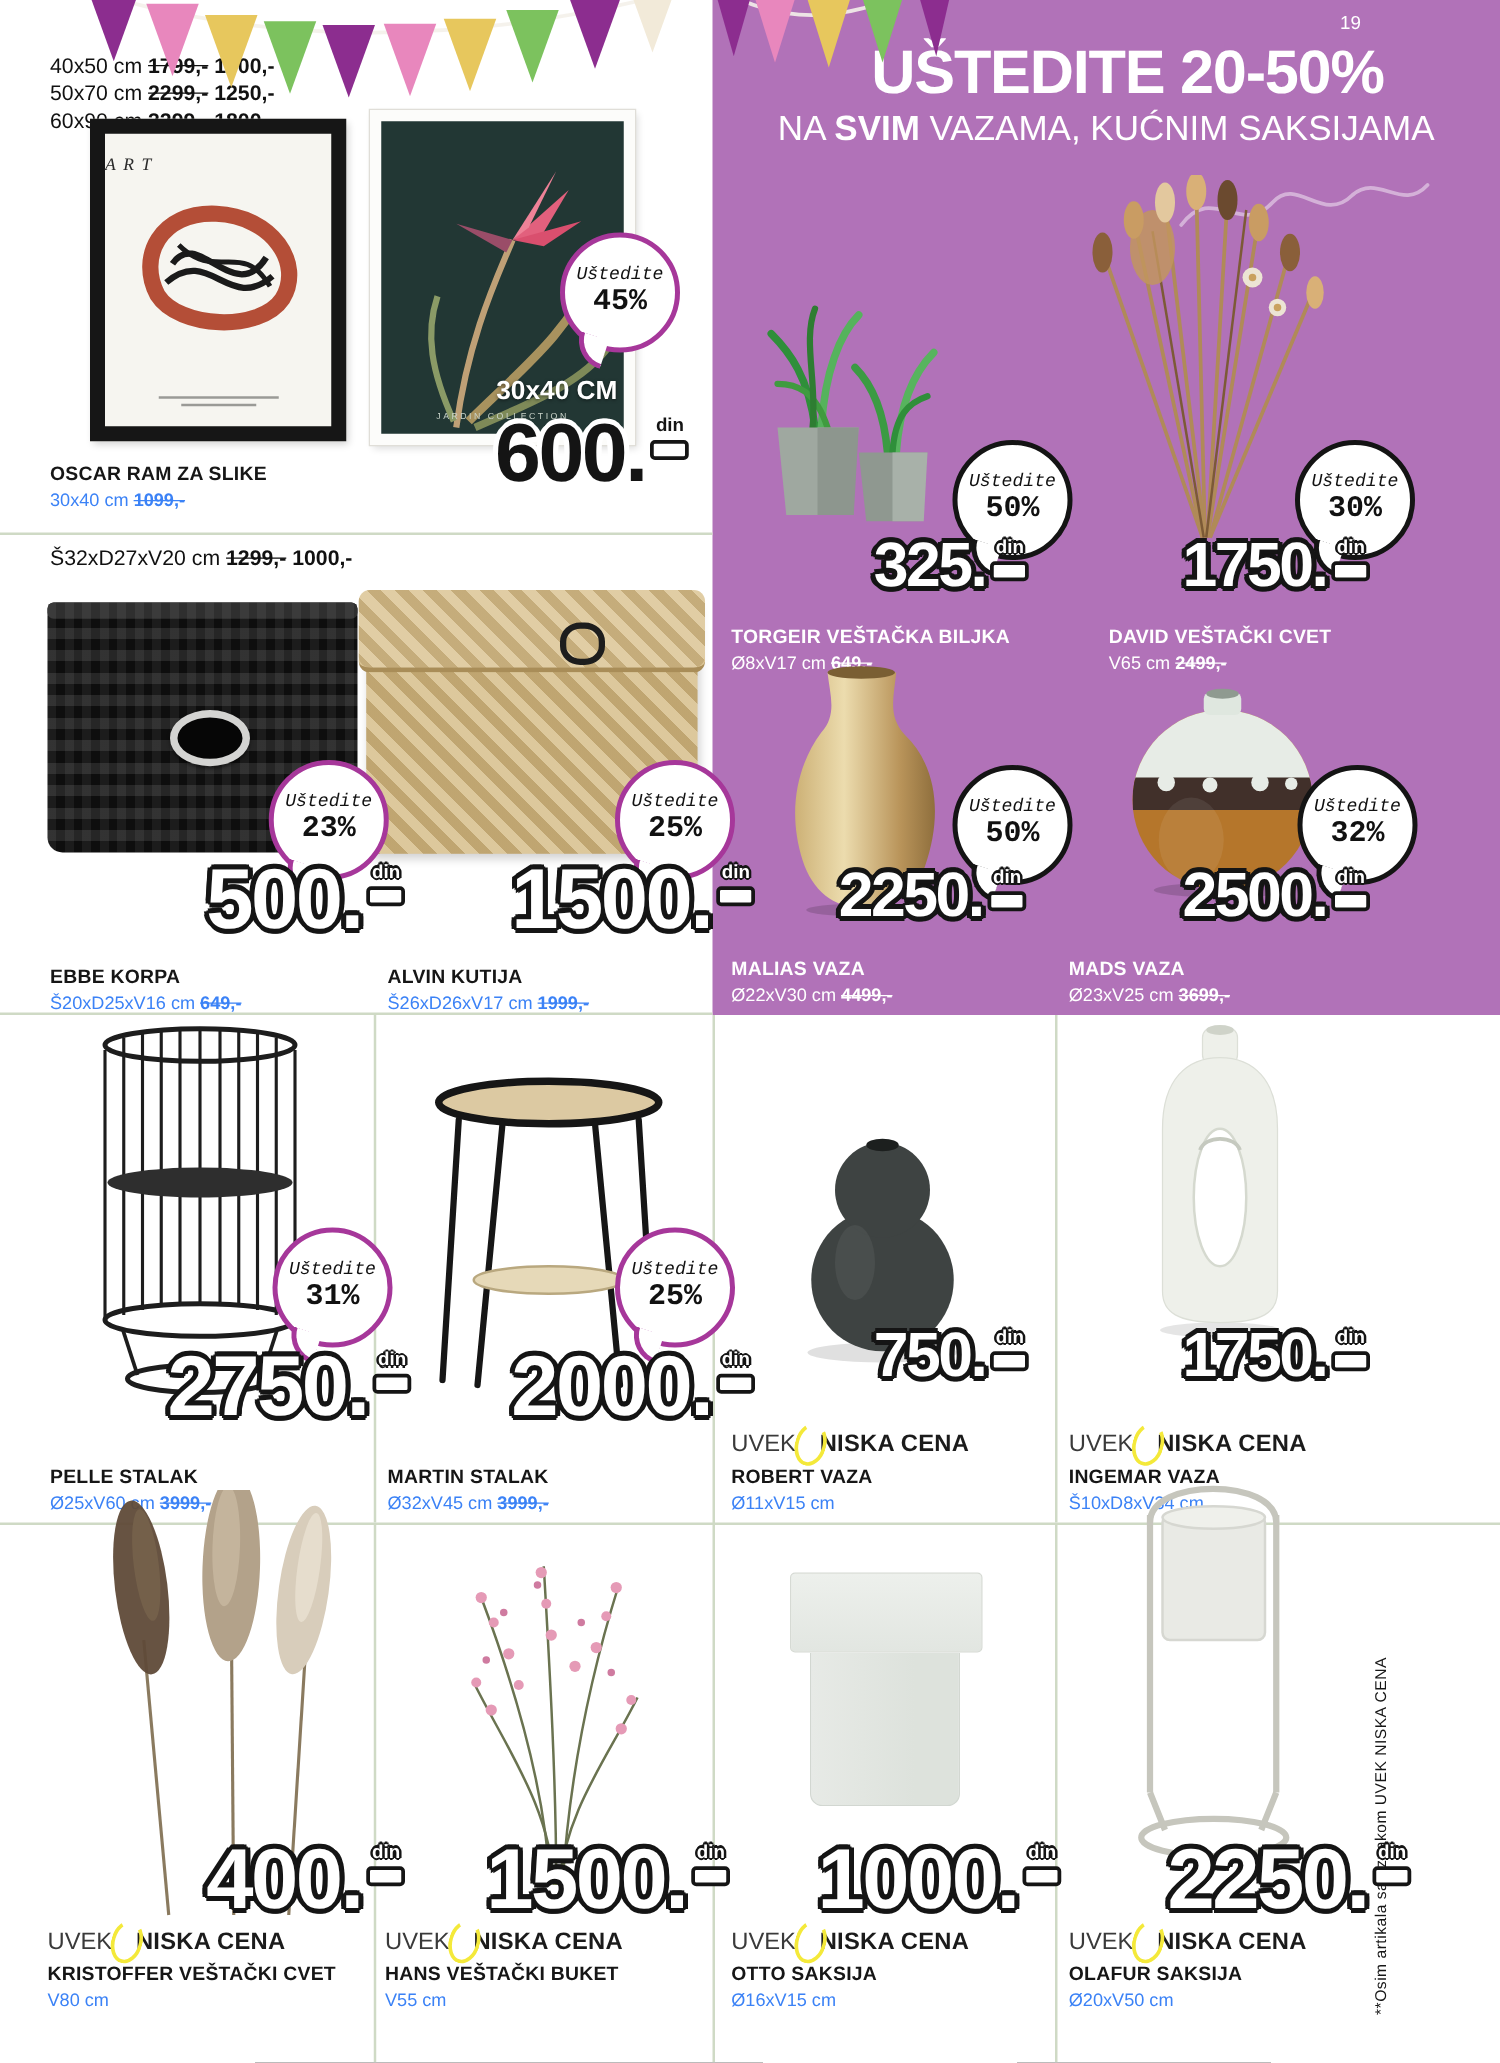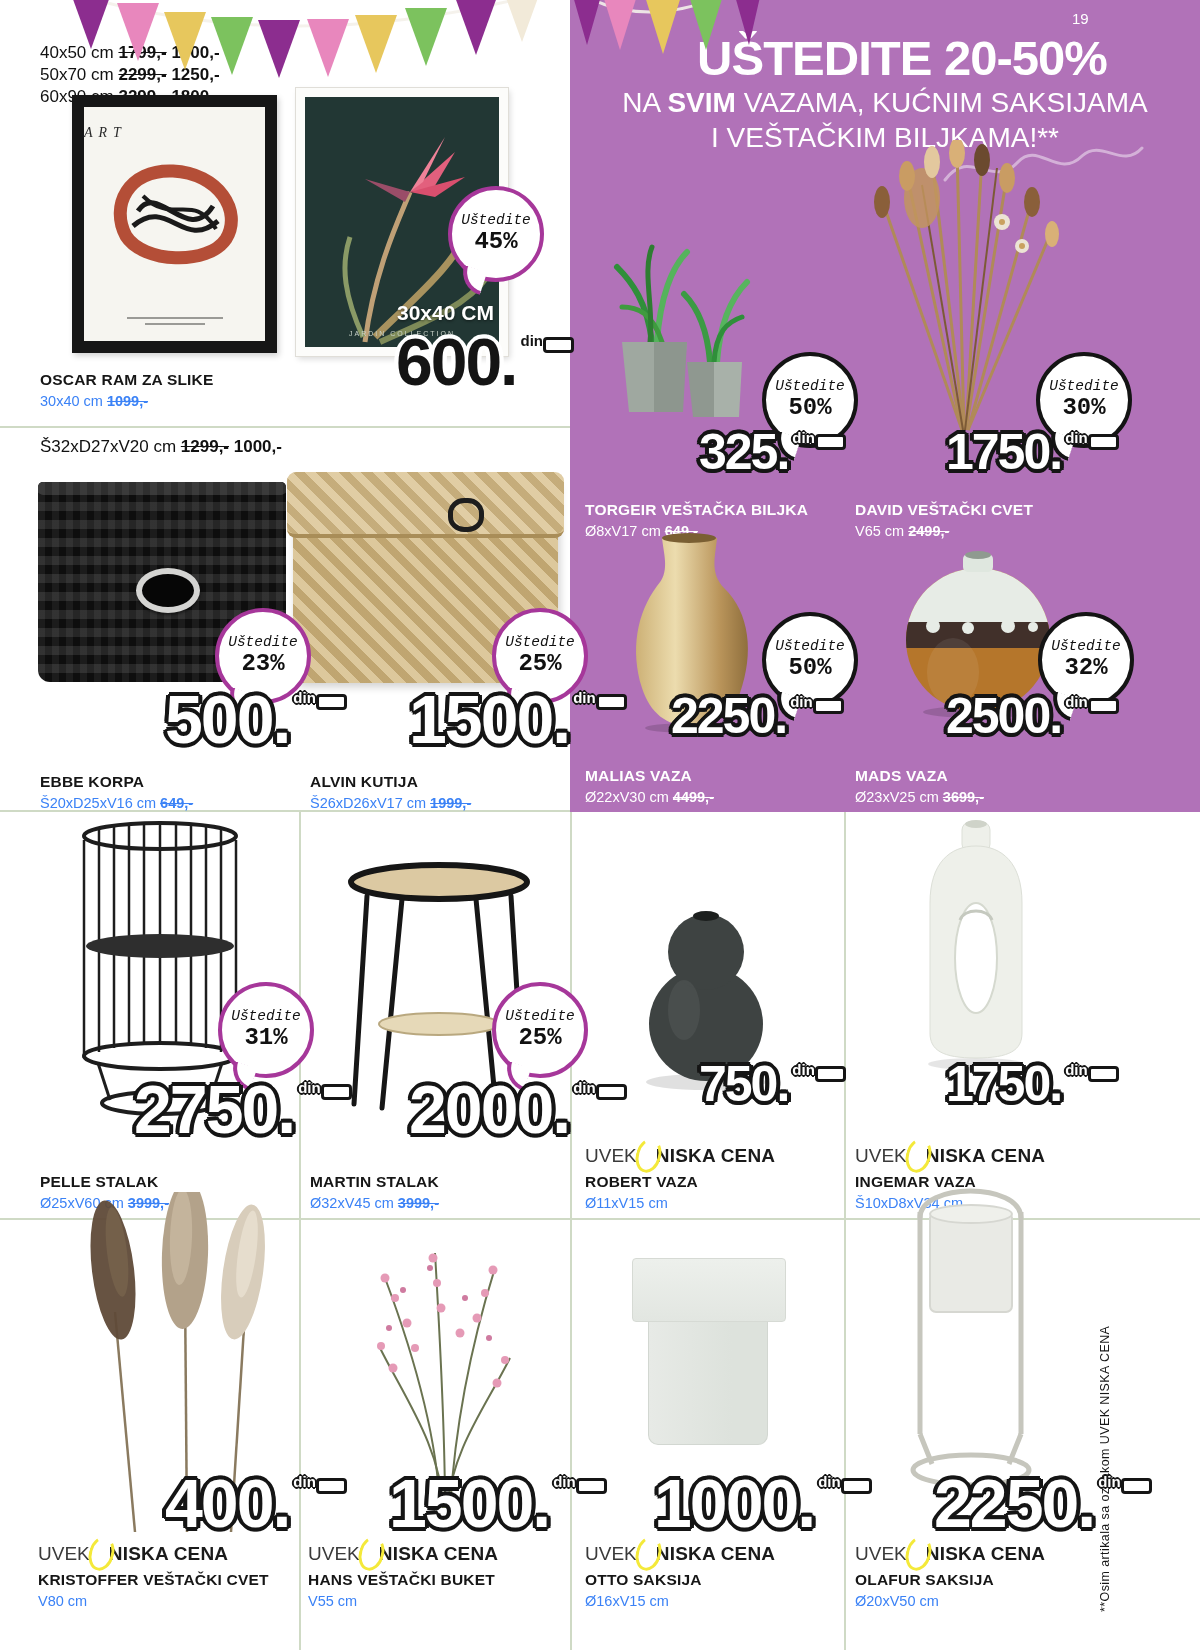--- a/index.html
+++ b/index.html
@@ -37,21 +37,21 @@
   .price.white .amt{color:#fff;
     text-shadow:3px 0 #151515,-3px 0 #151515,0 3px #151515,0 -3px #151515,
       2px 2px #151515,-2px 2px #151515,2px -2px #151515,-2px -2px #151515,
       4px 1px #151515,-4px 1px #151515,4px -1px #151515,-4px -1px #151515,
       1px 4px #151515,-1px 4px #151515,1px -4px #151515,-1px -4px #151515;}
   .price.dark .amt{color:#141414;
     text-shadow:3px 0 #fff,-3px 0 #fff,0 3px #fff,0 -3px #fff,
       2px 2px #fff,-2px 2px #fff,2px -2px #fff,-2px -2px #fff,
       4px 1px #fff,-4px 1px #fff,4px -1px #fff,-4px -1px #fff,
       1px 4px #fff,-1px 4px #fff,1px -4px #fff,-1px -4px #fff;}
-  .din-block{display:flex;flex-direction:row;margin-left:4px;margin-top:0;}
+  .din-block{display:flex;flex-direction:column;align-items:center;margin-left:4px;margin-top:0;}
   .price .din{font-size:15px;font-weight:700;line-height:1;}
   .price.white .din{color:#fff;
     text-shadow:2px 0 #151515,-2px 0 #151515,0 2px #151515,0 -2px #151515,
       1px 1px #151515,-1px 1px #151515,1px -1px #151515,-1px -1px #151515;}
   .price.dark .din{color:#141414;}
   .dash{width:25px;height:10px;border:3.5px solid #151515;background:#fff;border-radius:4px;margin-top:4px;}
 
   
   .bubble{width:88px;height:88px;border-radius:50%;background:#fff;border:4px solid #a6379a;
           display:flex;flex-direction:column;align-items:center;justify-content:center;text-align:center;z-index:5;font-family:Liberation Mono, monospace;}
@@ -141,21 +141,20 @@
 
   <svg class="abs" style="left:940px;top:138px" width="210" height="55" viewBox="0 0 210 55">
     <path d="M5,42 C30,8 52,52 78,24 C98,2 118,42 142,18 C162,0 182,32 202,10" fill="none" stroke="rgba(255,255,255,.45)" stroke-width="3" stroke-linecap="round"></path>
   </svg>
 
   <div class="pageno">19</div>
 
   <div class="promo-head">
     <div class="promo-title">UŠTEDITE 20-50%</div>
     <div class="promo-sub"><span>NA </span><b>SVIM</b><span> VAZAMA, KUĆNIM SAKSIJAMA</span></div>
-    <div class="promo-sub">I VEŠTAČKIM BILJKAMA!**</div>
   </div>
 
   <div class="hline" style="left:0;top:426px;width:570px"></div>
   <div class="hline" style="left:0;top:810px;width:570px"></div>
   <div class="hline" style="left:0;top:1218px;width:1200px"></div>
   <div class="vline" style="left:570px;top:812px;height:838px"></div>
   <div class="vline" style="left:299px;top:812px;height:406px"></div>
   <div class="vline" style="left:844px;top:812px;height:406px"></div>
   <div class="vline" style="left:299px;top:1220px;height:430px"></div>
   <div class="vline" style="left:844px;top:1220px;height:430px"></div>
@@ -313,21 +312,21 @@
     <span class="bl">Uštedite</span>
     <span class="bp">30%</span>
   </div>
   <div class="abs price white md" style="left:946px;top:430px;z-index:6">
     <span class="amt">1750.</span>
     <span class="din-block">
         <span class="din">din</span>
         <span class="dash"></span>
       </span>
   </div>
-  <div class="abs pinfo light" style="left:855px;top:500px">
+  <div class="abs pinfo light" style="left:887px;top:500px">
     <div class="pname">DAVID VEŠTAČKI CVET</div>
     <div class="pdims"><span>V65 cm</span> <span class="old">2499,-</span></div>
   </div>
 
   <svg class="abs" style="left:612px;top:528px" width="155" height="205" viewBox="0 0 155 205">
     <defs>
       <linearGradient id="gMal" x1="0" y1="0" x2="1" y2="0">
         <stop offset="0" stop-color="#cdb176"></stop>
           <stop offset=".35" stop-color="#ecdcae"></stop>
         <stop offset=".7" stop-color="#c5a express"></stop>

